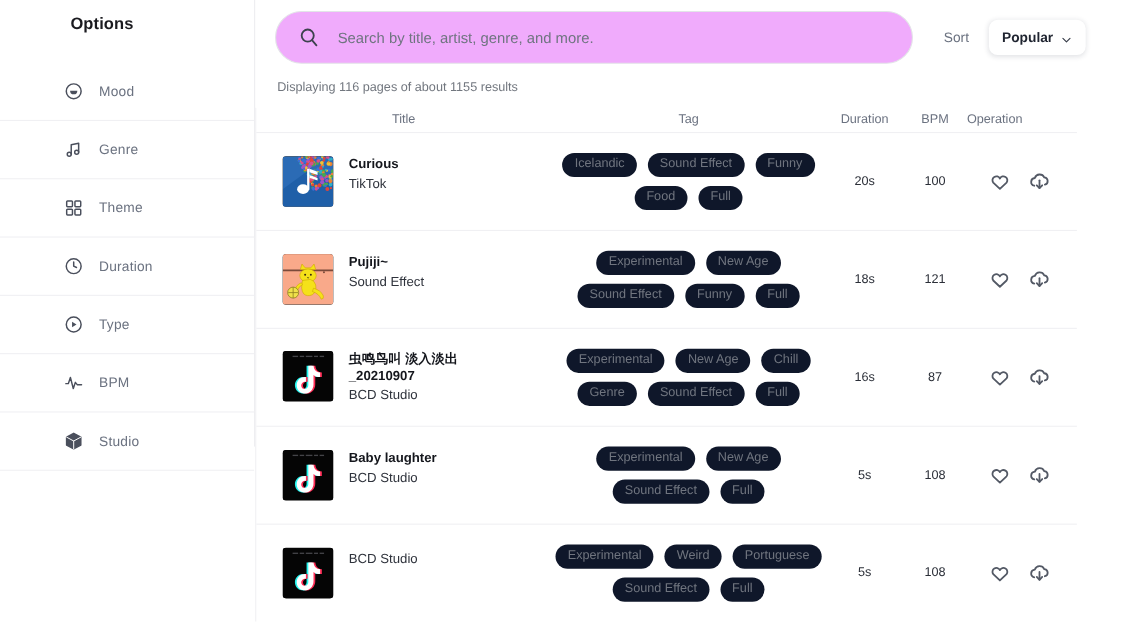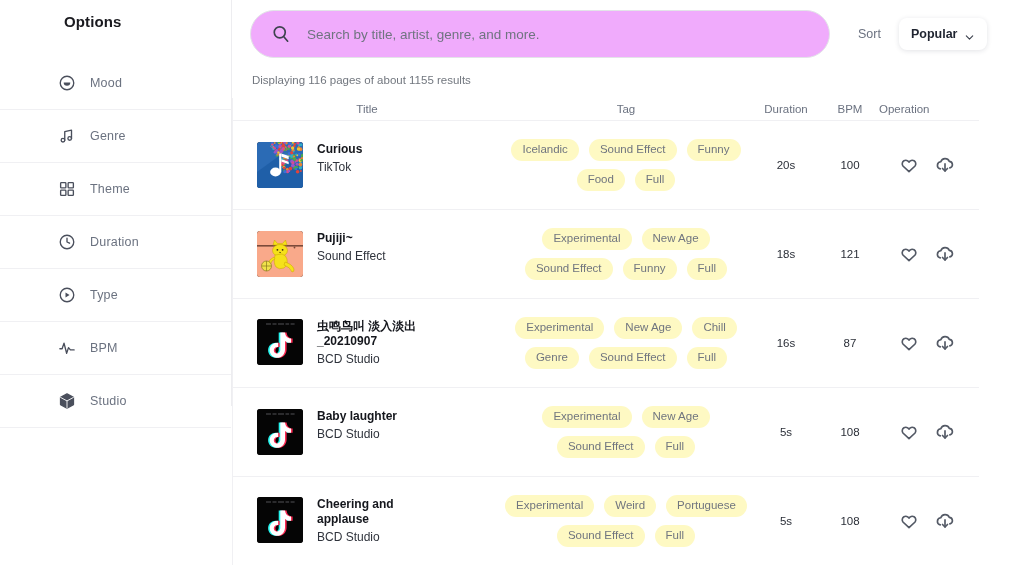--- a/index.html
+++ b/index.html
@@ -187,21 +187,21 @@
 
   
   .tags {
     display: flex;
     flex-wrap: wrap;
     justify-content: center;
     gap: 8px 10px;
     padding: 4px 2px;
   }
   .tag {
-    background: #fef9c3;
+    background: #0f172a;
     color: #70757f;
     font-size: 11.5px;
     border-radius: 11px;
     padding: 4px 11px 5px;
     line-height: 13px;
     white-space: nowrap;
     cursor: pointer;
   }
 
   .cellnum {
@@ -679,21 +679,20 @@
                       <rect x="33.6" y="4.4" width="4" height="1.2"></rect>
                     </g>
                     <g transform="translate(1.6,1.2)">
                       <path d="M26.5 12.2c0 3.4 2.5 5.9 5.9 6.2v4.2c-2.3.1-4.4-.6-6-1.9v8.6c0 5.2-4.2 9-9 8.2-3.8-.6-6.5-4-6.3-7.9.2-4.3 4.1-7.6 8.4-7v4.4c-2.3-.6-4.4 1.2-4.3 3.4.1 1.9 1.8 3.3 3.7 3 1.7-.3 2.8-1.7 2.8-3.5V12.2z" fill="#25f4ee" transform="translate(-1.6,0)"></path>
                       <path d="M26.5 12.2c0 3.4 2.5 5.9 5.9 6.2v4.2c-2.3.1-4.4-.6-6-1.9v8.6c0 5.2-4.2 9-9 8.2-3.8-.6-6.5-4-6.3-7.9.2-4.3 4.1-7.6 8.4-7v4.4c-2.3-.6-4.4 1.2-4.3 3.4.1 1.9 1.8 3.3 3.7 3 1.7-.3 2.8-1.7 2.8-3.5V12.2z" fill="#fe2c55" transform="translate(1.6,0)"></path>
                       <path d="M26.5 12.2c0 3.4 2.5 5.9 5.9 6.2v4.2c-2.3.1-4.4-.6-6-1.9v8.6c0 5.2-4.2 9-9 8.2-3.8-.6-6.5-4-6.3-7.9.2-4.3 4.1-7.6 8.4-7v4.4c-2.3-.6-4.4 1.2-4.3 3.4.1 1.9 1.8 3.3 3.7 3 1.7-.3 2.8-1.7 2.8-3.5V12.2z" fill="#ffffff"></path>
                     </g>
                   </svg>
                 </span>
                 <span class="titletext">
-                  <div class="t-name">Cheering and applause</div>
                   <div class="t-artist">BCD Studio</div>
                 </span>
               </div>
             </div>
             <div class="c-tag">
               <div class="tags">
                 <span class="tag">Experimental</span>
                 <span class="tag">Weird</span>
                 <span class="tag">Portuguese</span>
                 <span class="tag">Sound Effect</span>

